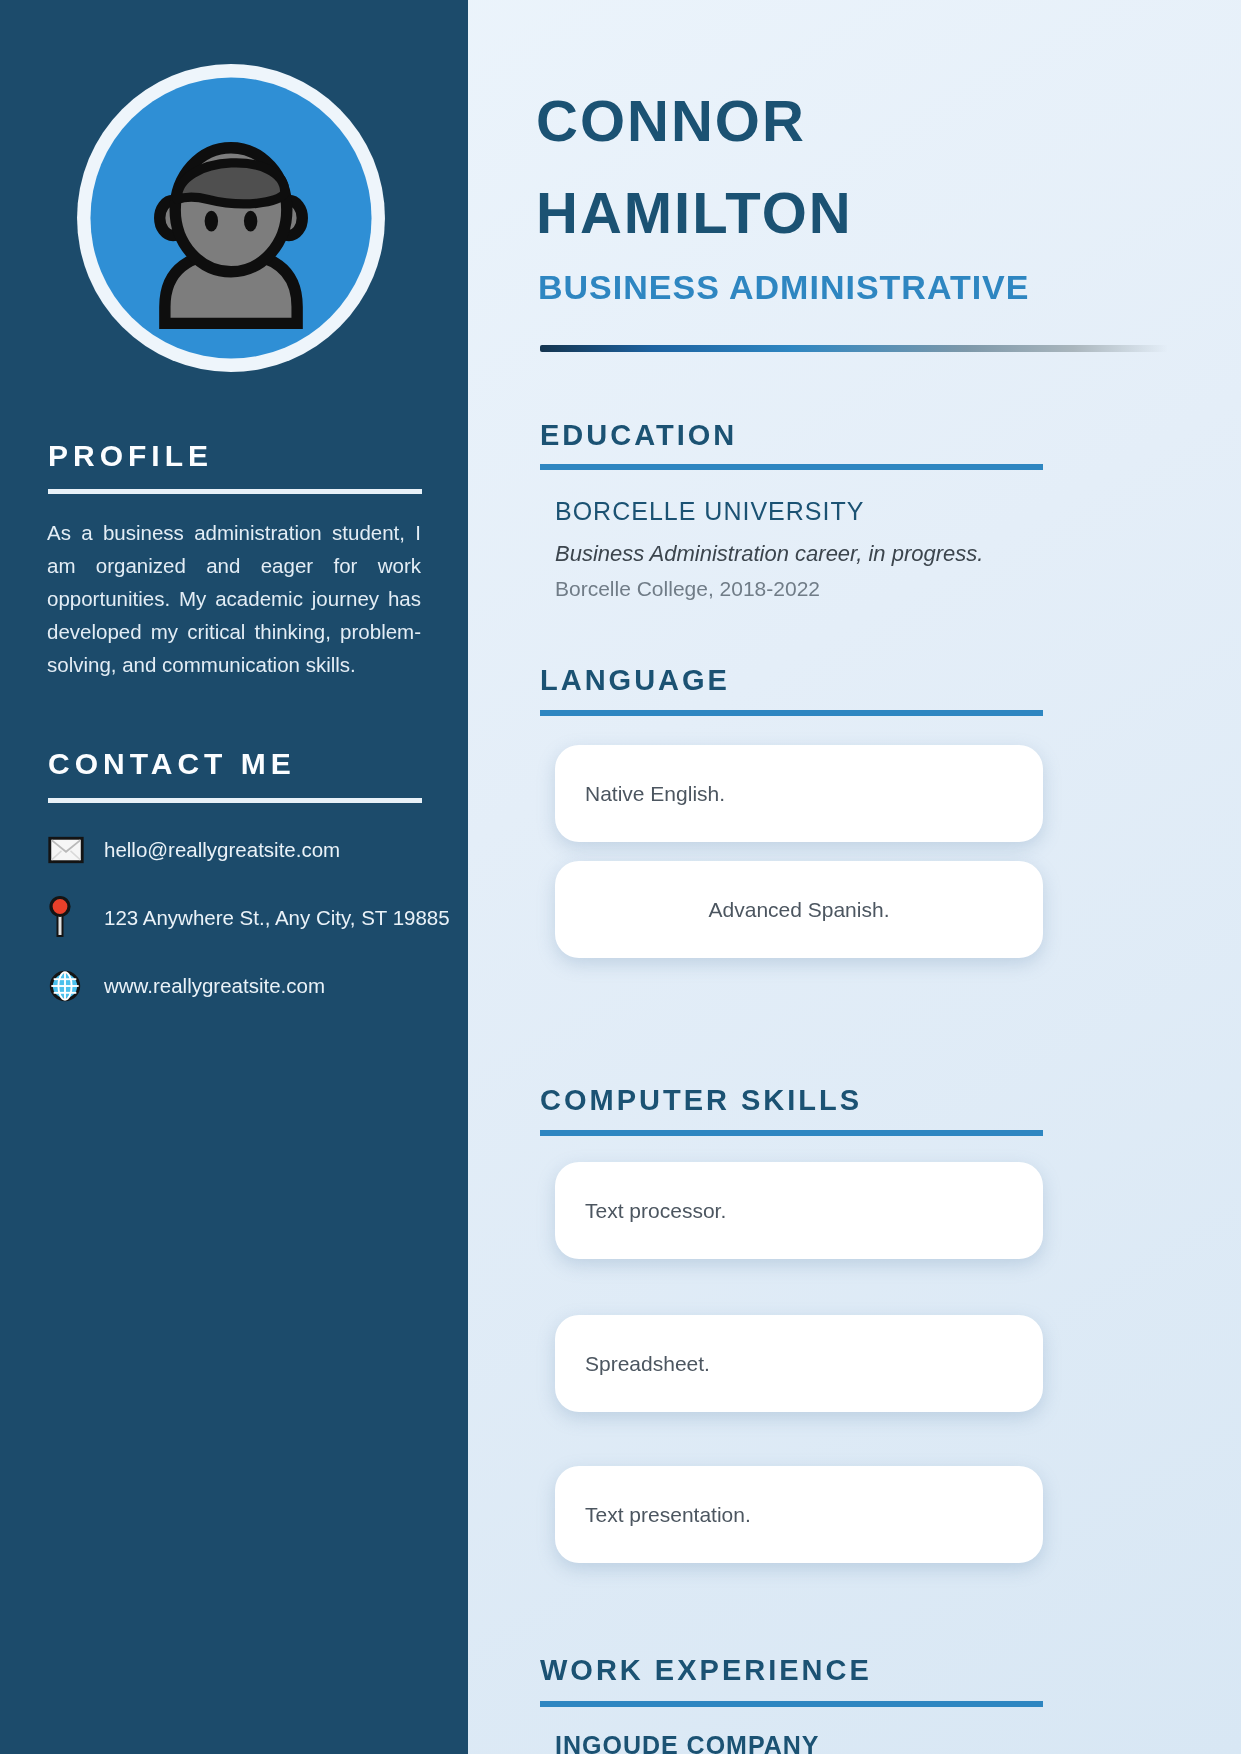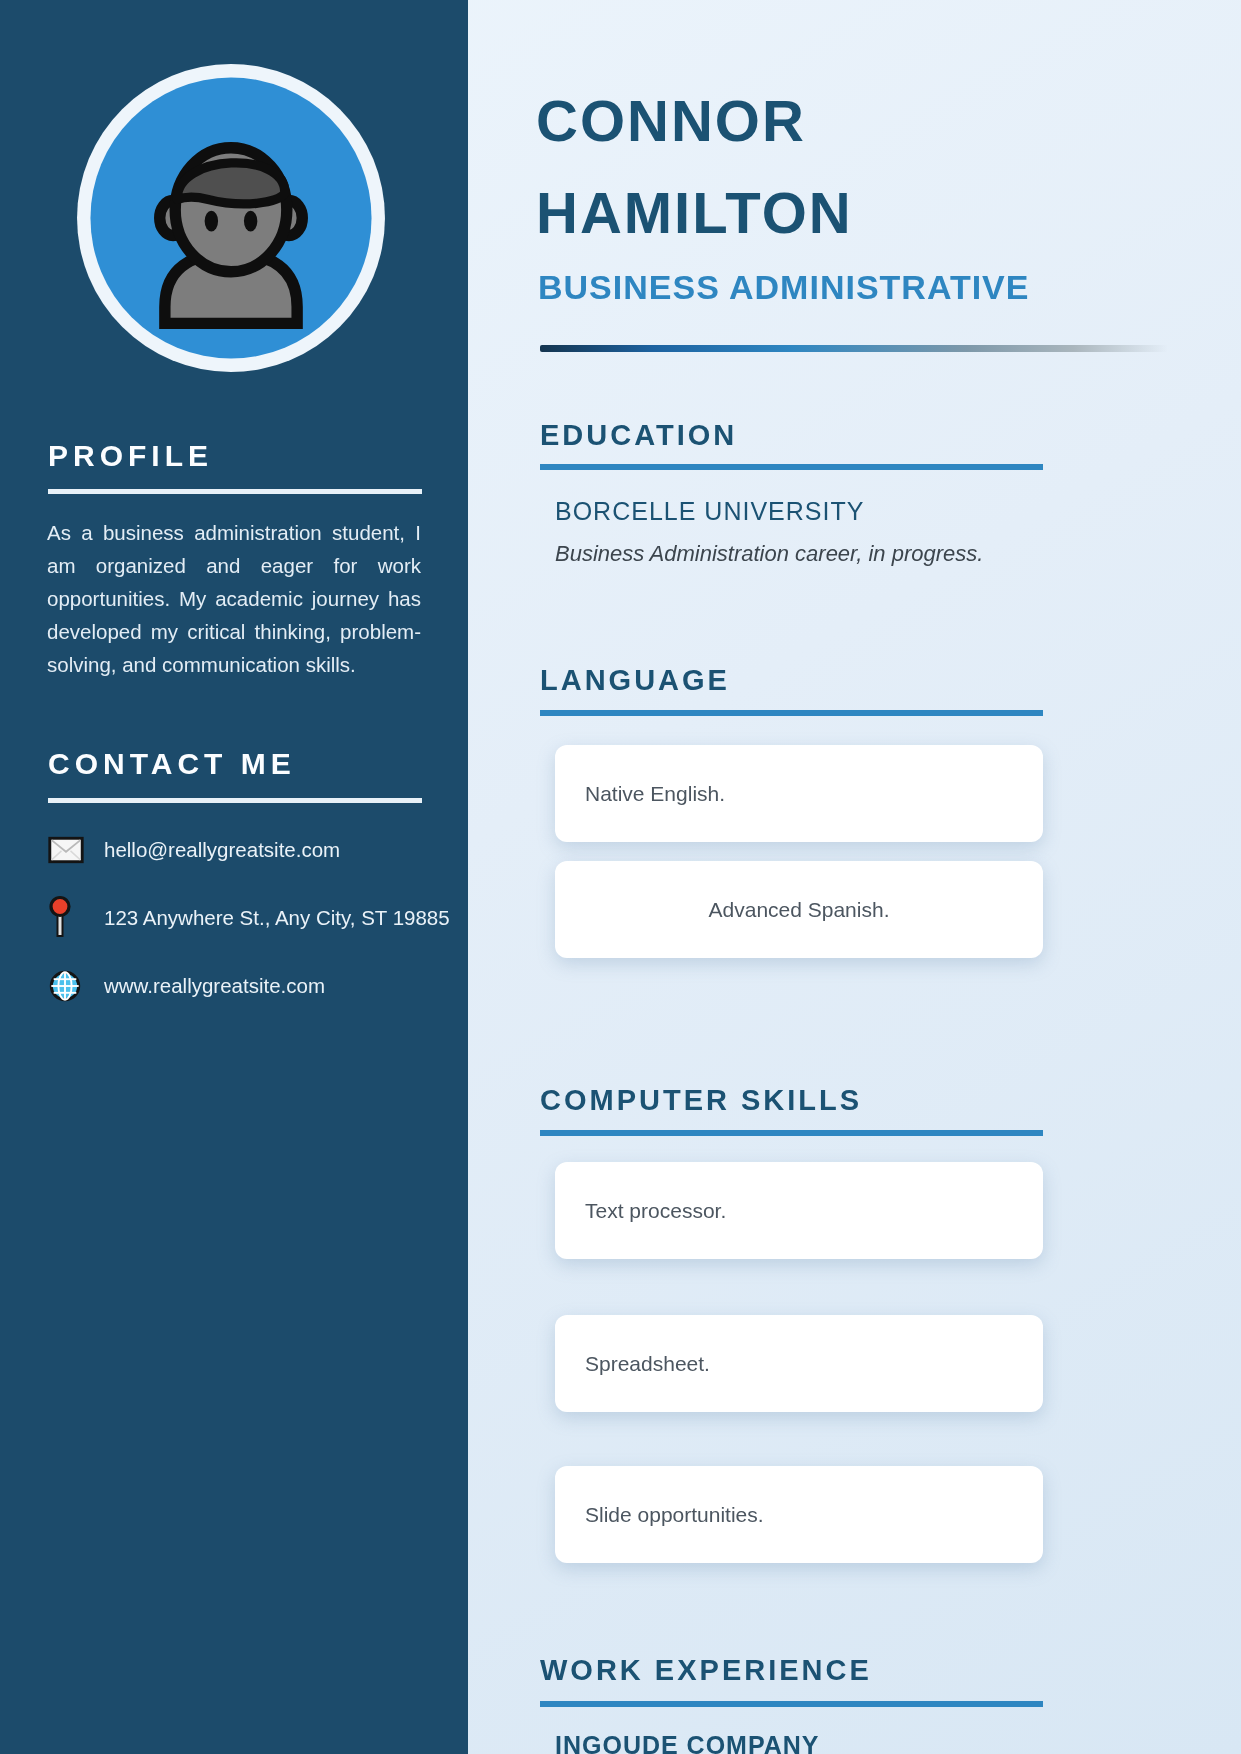--- a/index.html
+++ b/index.html
@@ -60,21 +60,21 @@
   .edu-school{margin:0;font-size:25px;line-height:30px;font-weight:400;letter-spacing:1px;color:var(--heading,#1b5273);}
   .edu-degree{margin:13px 0 0 0;font-style:italic;font-size:22px;line-height:30px;color:#3c454d;}
   .edu-detail{margin:6px 0 0 0;font-size:21px;line-height:28px;color:var(--muted-text,#707c87);}
   .lang-h{top:663px;} .lang-hr{top:710px;}
   .comp-h{top:1083px;} .comp-hr{top:1130px;}
   .work-h{top:1653px;} .work-hr{top:1701px;}
   .work-entry{position:absolute;left:87px;top:1730px;margin:0;
     font-size:25px;line-height:30px;font-weight:800;letter-spacing:1px;color:var(--heading,#1b5273);}
   .card{
     position:absolute;left:87px;width:488px;height:97px;box-sizing:border-box;
-    background:var(--card-bg,#fff);border-radius:12px;padding:0 30px;
+    background:var(--card-bg,#fff);border-radius:24px;padding:0 30px;
     box-shadow:0 6px 18px rgba(105,140,175,.28);
     display:flex;align-items:center;
   }
   .card-text{font-size:21px;color:var(--card-text,#4c5660);}
   .card-1{top:745px;} .card-2{top:861px;justify-content:center;}
   .card-3{top:1162px;} .card-4{top:1315px;} .card-5{top:1466px;}
 </style>
 </head>
 <body>
 
@@ -149,41 +149,42 @@
     <h1 class="name"><span>CONNOR</span><br><span>HAMILTON</span></h1>
 
     <div class="job-title">BUSINESS ADMINISTRATIVE</div>
     <div class="grad-line"></div>
 
     <h2 class="sec-h edu-h">EDUCATION</h2>
     <div class="sec-hr edu-hr"></div>
     <div class="edu-entry">
       <p class="edu-school">BORCELLE UNIVERSITY</p>
       <p class="edu-degree">Business Administration career, in progress.</p>
+      <p class="edu-detail">Borcelle College, 2018-2022</p>
     </div>
 
     <h2 class="sec-h lang-h">LANGUAGE</h2>
     <div class="sec-hr lang-hr"></div>
     <div class="card card-1">
       <span class="card-text">Native English.</span>
     </div>
     <div class="card card-2">
       <span class="card-text">Advanced Spanish.</span>
     </div>
 
     <h2 class="sec-h comp-h">COMPUTER SKILLS</h2>
     <div class="sec-hr comp-hr"></div>
     <div class="card card-3">
       <span class="card-text">Text processor.</span>
     </div>
     <div class="card card-4">
       <span class="card-text">Spreadsheet.</span>
     </div>
     <div class="card card-5">
-      <span class="card-text">Slide opportunities.</span>
+      <span class="card-text">Text presentation.</span>
     </div>
 
     <h2 class="sec-h work-h">WORK EXPERIENCE</h2>
     <div class="sec-hr work-hr"></div>
     <p class="work-entry">INGOUDE COMPANY</p>
 
   </main>
 </div>
 
 </body></html>

